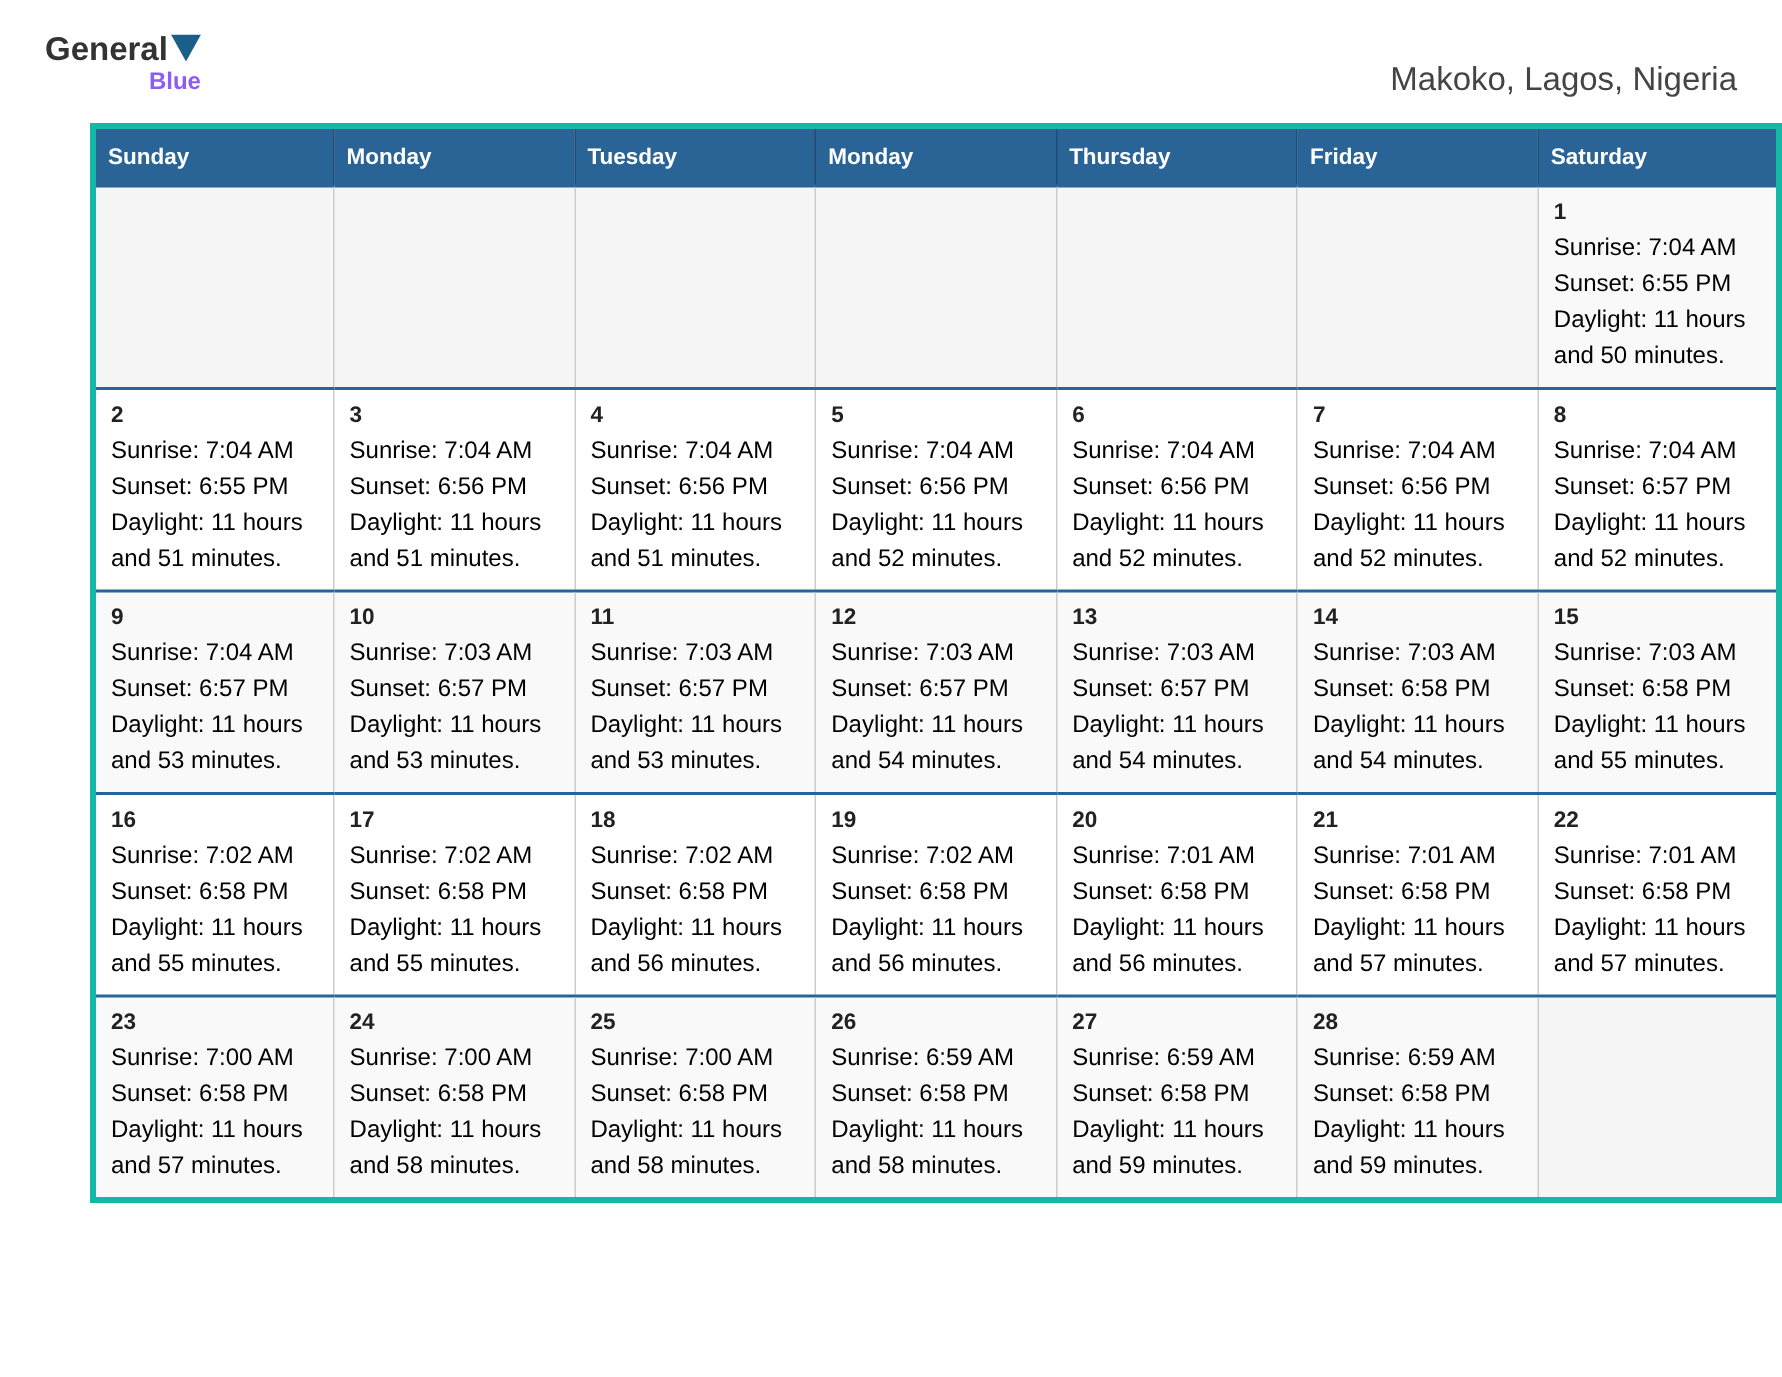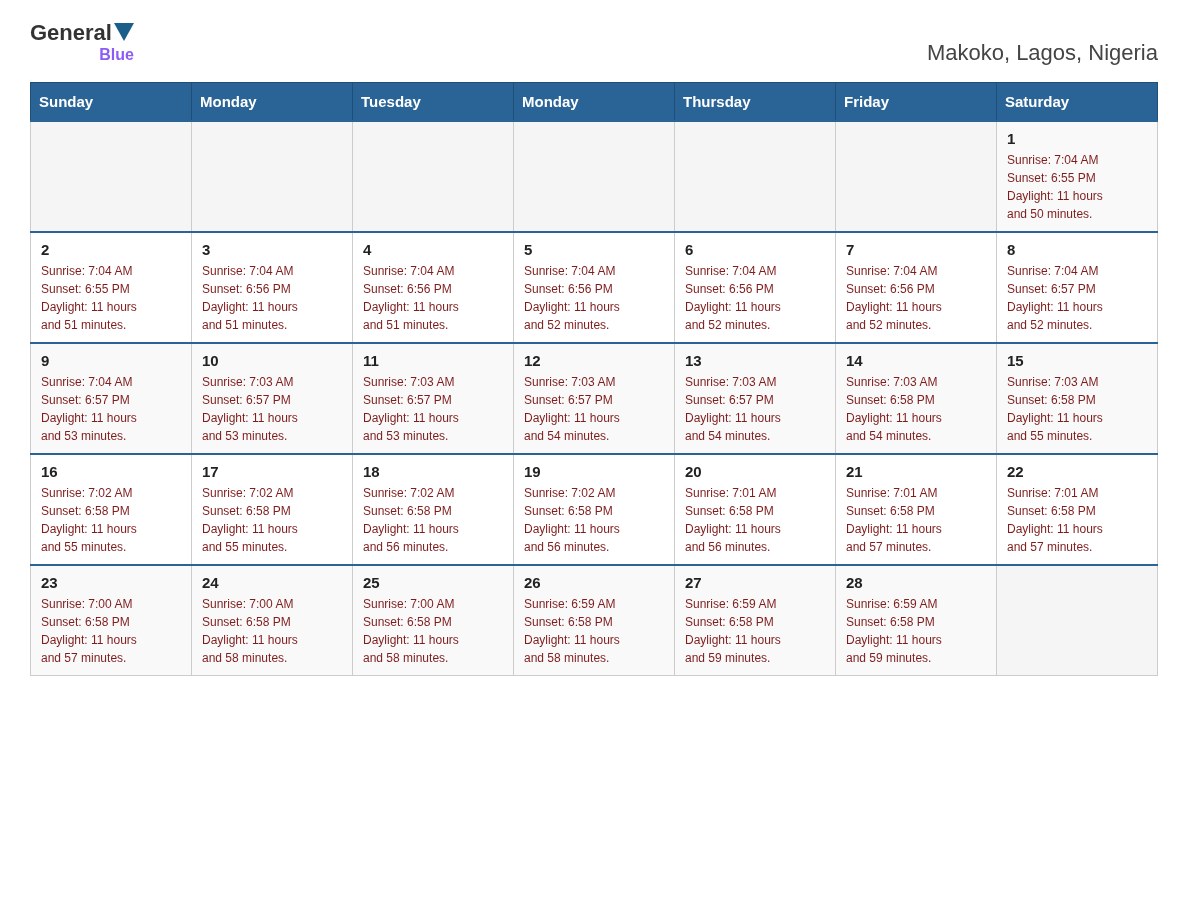--- a/index.html
+++ b/index.html
@@ -36,21 +36,22 @@
       line-height: 1.1;
     }
     .calendar-subtitle {
       font-size: 22px;
       color: #444;
       margin-top: 20px;
     }
     .calendar {
       width: 100%;
       border-collapse: collapse;
-      border: 1px solid #14b8a6;
+      border: 4px solid #14b8a6;
+      margin-left: 30px;
     }
     .calendar th {
       background-color: #2a6496;
       color: #fff;
       padding: 10px 8px;
       font-size: 15px;
       font-weight: 600;
       text-align: left;
       border: 1px solid #1e4f78;
     }
@@ -68,22 +69,22 @@
     .calendar tr:nth-child(even) td {
       background: #fff;
     }
     .day-number {
       font-size: 15px;
       font-weight: bold;
       color: #222;
       margin-bottom: 4px;
     }
     .day-info {
-      font-size: 12px;
-      color: #7f1d1d;
+      font-size: 16px;
+      color: #000000;
       line-height: 1.5;
     }
     .empty-cell {
       background: #f5f5f5 !important;
     }
     .week-row td {
       border-top: 2px solid #2a6496;
     }
     .logo-wrapper {
       display: flex;

